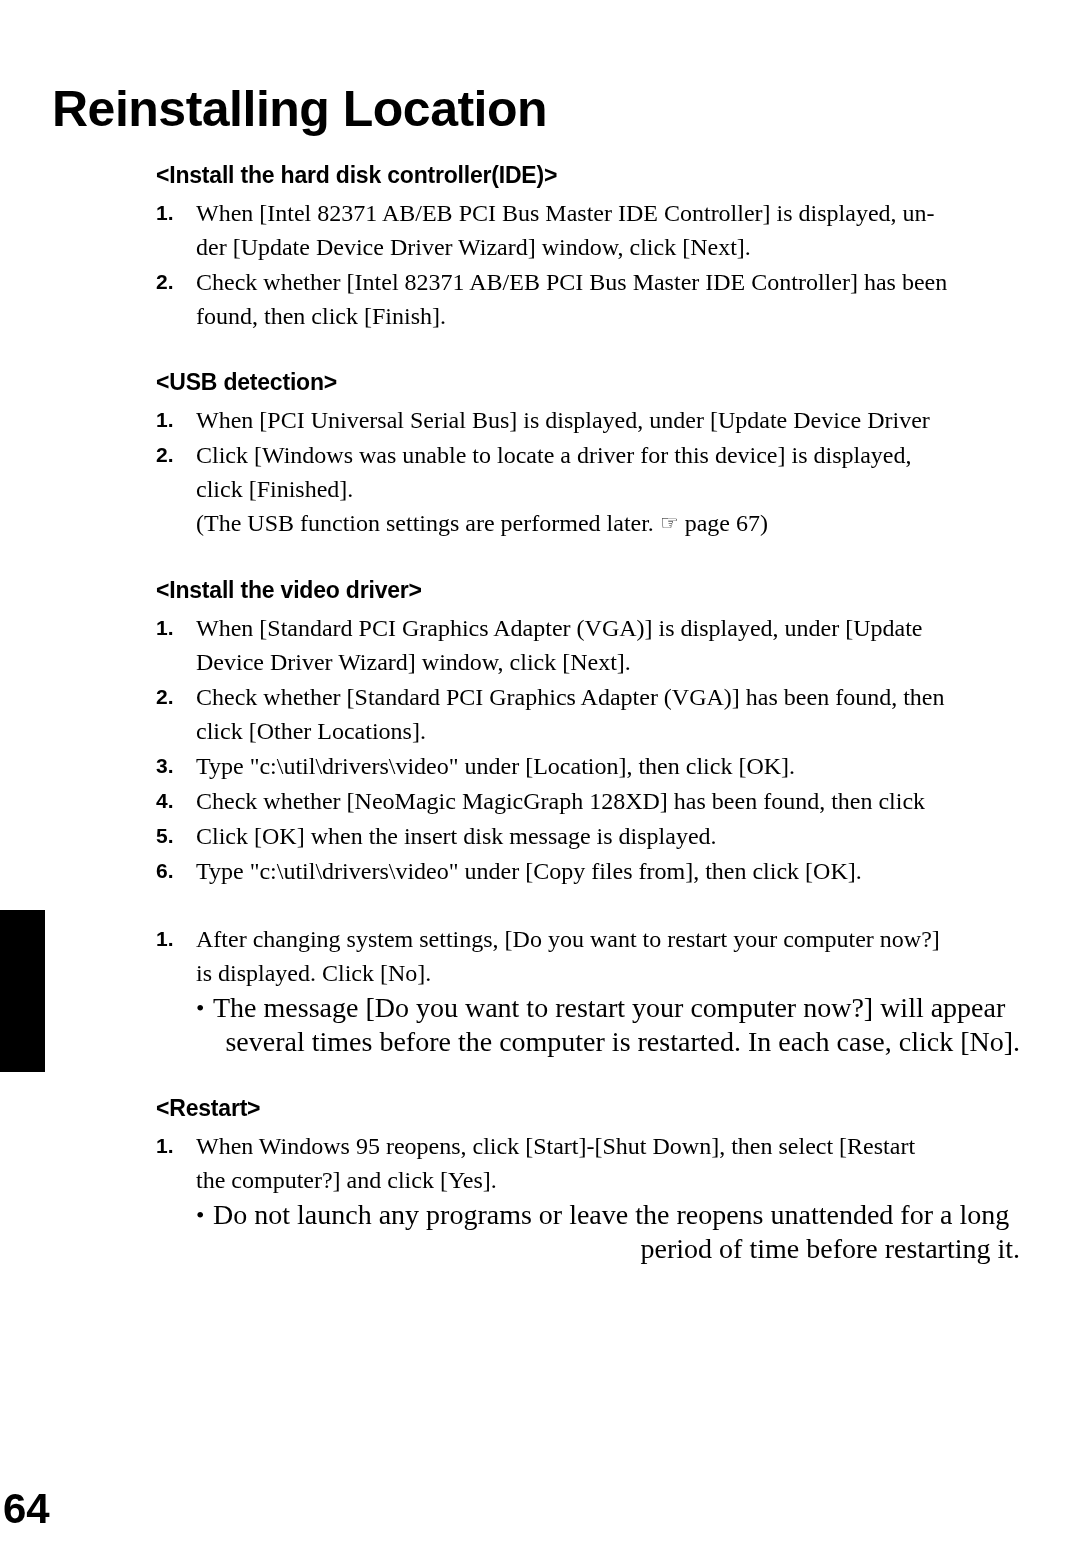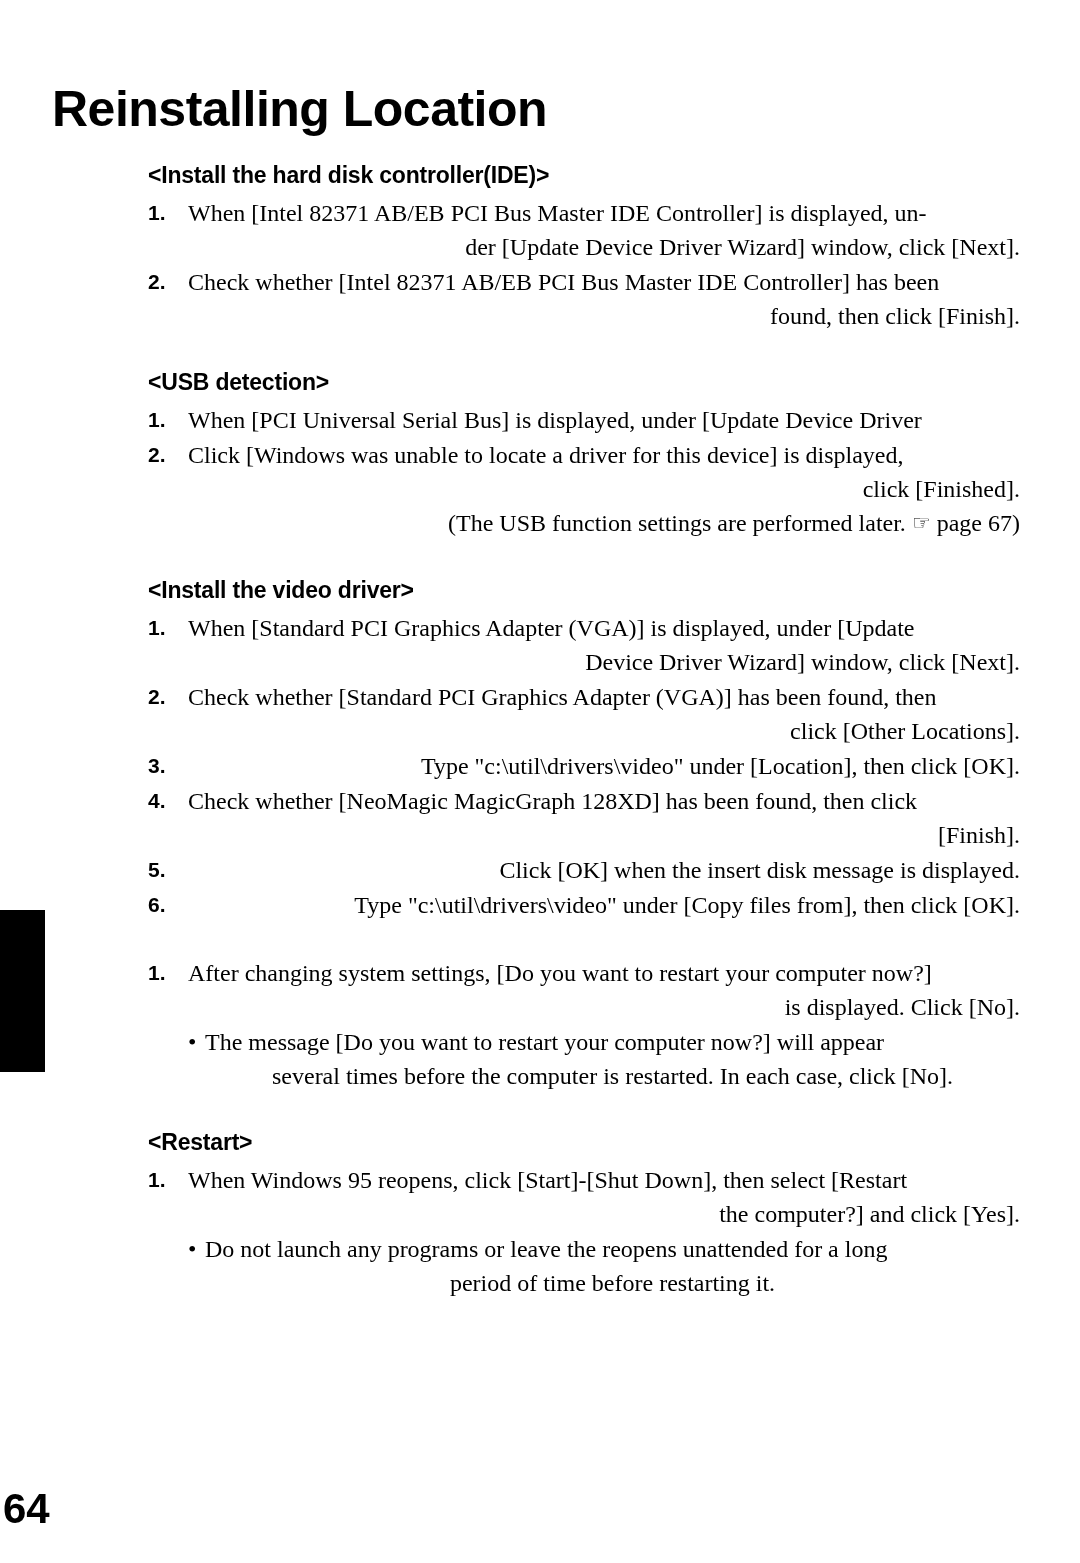--- a/index.html
+++ b/index.html
@@ -53,20 +53,21 @@
   
   .content {
     position: absolute;
     left: 148px;
     top: 160px;
     width: 872px;
   }
 
   .section {
     margin-bottom: 0px;
+    margin-left: 8px;
   }
   .section + .section {
     margin-top: 34px;
   }
 
   .section-heading {
     font-family: "Liberation Sans", sans-serif;
     font-weight: bold;
     font-size: 23px;
     line-height: 30px;
@@ -92,44 +93,44 @@
     flex: 1 1 auto;
     font-family: "Liberation Serif", serif;
     font-size: 24px;
     line-height: 34px;
     text-align: justify;
     text-justify: inter-word;
     hyphens: none;
   }
   .step-body .last-line {
     display: block;
-    text-align: right;
+    text-align: left;
   }
 
   
   .bullet {
     display: flex;
     align-items: flex-start;
     margin-left: 40px;
   }
   .bullet-mark {
     flex: 0 0 17px;
     font-size: 24px;
     line-height: 34px;
   }
   .bullet-body {
     flex: 1 1 auto;
-    font-size: 24px;
+    font-size: 28px;
     line-height: 34px;
     text-align: justify;
     text-justify: inter-word;
   }
   .bullet-body .last-line {
     display: block;
-    text-align: center;
+    text-align: right;
   }
 
   .hand-icon {
     display: inline-block;
     font-family: "DejaVu Sans", sans-serif;
     font-size: 21px;
     line-height: 34px;
     vertical-align: baseline;
     transform: translateY(-1px);
   }
@@ -198,21 +199,20 @@
     <div class="step">
       <div class="step-num">3.</div>
       <div class="step-body">
         <span class="last-line">Type "c:\util\drivers\video" under [Location], then click [OK].</span>
       </div>
     </div>
     <div class="step">
       <div class="step-num">4.</div>
       <div class="step-body">
         <span>Check whether [NeoMagic MagicGraph 128XD] has been found, then click</span>
-        <span class="last-line">[Finish].</span>
       </div>
     </div>
     <div class="step">
       <div class="step-num">5.</div>
       <div class="step-body">
         <span class="last-line">Click [OK] when the insert disk message is displayed.</span>
       </div>
     </div>
     <div class="step">
       <div class="step-num">6.</div>

